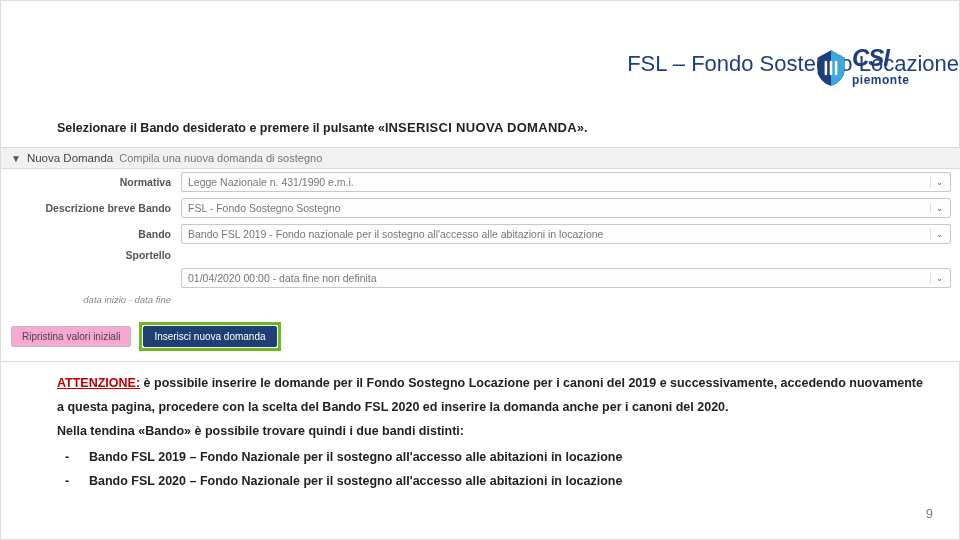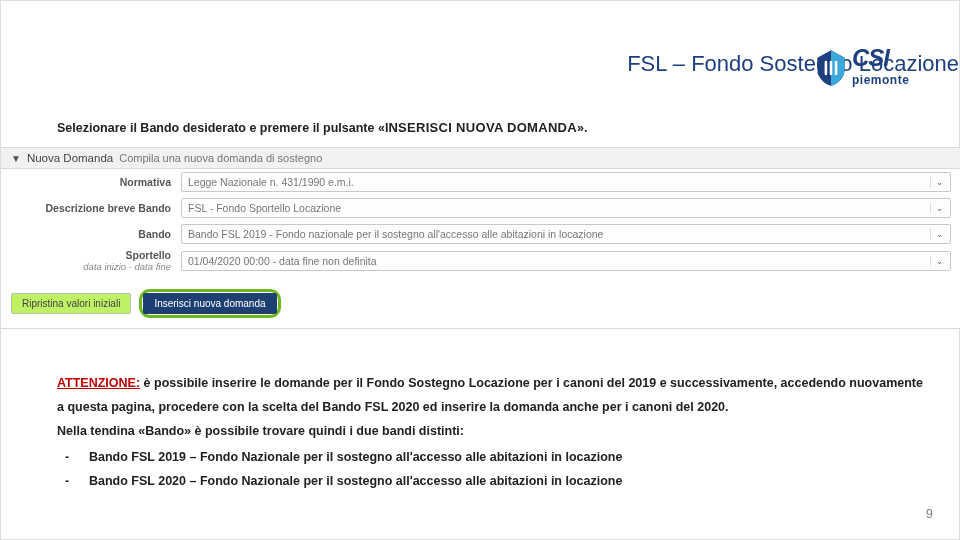--- a/index.html
+++ b/index.html
@@ -22,29 +22,29 @@
   
   .panel { position:absolute; top: 146px; left:0; width: 960px; border-top:1px solid #d9d9d9; border-bottom:1px solid #d9d9d9; background:#fff; }
   .panel-head { background:#f1f1f1; border-bottom:1px solid #d9d9d9; padding: 4px 10px; display:flex; align-items:center; gap:6px; font-size:11px; color:#777; }
   .panel-head .tw { color:#555; font-size:10px; }
   .panel-head .ttl { color:#444; font-weight:400; font-size:11.5px;}
   .mand { font-size:10px; color:#777; padding: 4px 10px; }
   .form { padding: 0 10px 8px 10px; }
   .row { display:flex; align-items:center; padding: 3px 0; }
   .lbl { width: 170px; text-align:right; font-size:10.5px; color:#555; font-weight:700; padding-right:10px; }
   .lbl.two { line-height: 11px; }
-  .lbl .sub { display:block; font-weight:400; font-style:italic; color:#888; font-size:9.5px; }
+  .lbl .sub { display:block; font-weight:400; font-style:italic; color:#888; font-size:9.5px;margin-top:33px; }
   .val { flex:1; }
   .select { width: 100%; height: 20px; border:1px solid #c8c8c8; background:#fdfdfd; font-size:10.5px; color:#777; padding: 0 6px; display:flex; align-items:center; justify-content:space-between; border-radius:2px; filter: blur(0.3px);}
   .select .dd { width:14px; text-align:center; color:#666; font-size:9px; border-left:1px solid #ddd; padding-left:4px;}
   .plain { font-size:10.5px; color:#777; padding: 4px 2px; filter: blur(0.3px);}
   .btnrow { display:flex; gap:8px; padding: 6px 10px 10px 10px; align-items:center; }
-  .btn { font-size:10px; padding:4px 10px; border-radius:2px; border:1px solid #bbb; background:#bef264; color:#444; cursor:pointer; filter: blur(0.3px);}
+  .btn { font-size:10px; padding:4px 10px; border-radius:2px; border:1px solid #bbb; background:#f9a8d4; color:#444; cursor:pointer; filter: blur(0.3px);}
   .btn.primary { background:#1d3f72; color:#fff; border-color:#1d3f72; }
-  .highlight-box { border:3px solid #6eb81f; border-radius:11px; padding:1px; display:inline-block; }
+  .highlight-box { border:3px solid #6eb81f; border-radius:0; padding:1px; display:inline-block; }
 
   
   .attn { position:absolute; top: 370px; left:56px; right:30px; font-size:12.5px; line-height:24px; font-weight:700; }
   .attn .redu { color:#c00000; text-decoration: underline; font-weight:700; }
   .attn ul { list-style:none; margin-top:2px; }
   .attn li::before { content:"-"; display:inline-block; width:24px; padding-left:8px;}
 
   .pagenum { position:absolute; right: 26px; bottom: 18px; font-size: 13px; color:#808080; }
 </style>
 </head>
@@ -84,21 +84,21 @@
           <div class="select">
             <span>Legge Nazionale n. 431/1990 e.m.i.</span>
               <span class="dd">⌄</span>
           </div>
         </div>
       </div>
       <div class="row">
         <div class="lbl">Descrizione breve Bando</div>
         <div class="val">
           <div class="select">
-            <span>FSL - Fondo Sportello Locazione</span>
+            <span>FSL - Fondo Sostegno Sostegno</span>
               <span class="dd">⌄</span>
           </div>
         </div>
       </div>
       <div class="row">
         <div class="lbl">Bando</div>
         <div class="val">
           <div class="select">
             <span>Bando FSL 2019 - Fondo nazionale per il sostegno all'accesso alle abitazioni in locazione</span>
               <span class="dd">⌄</span>

